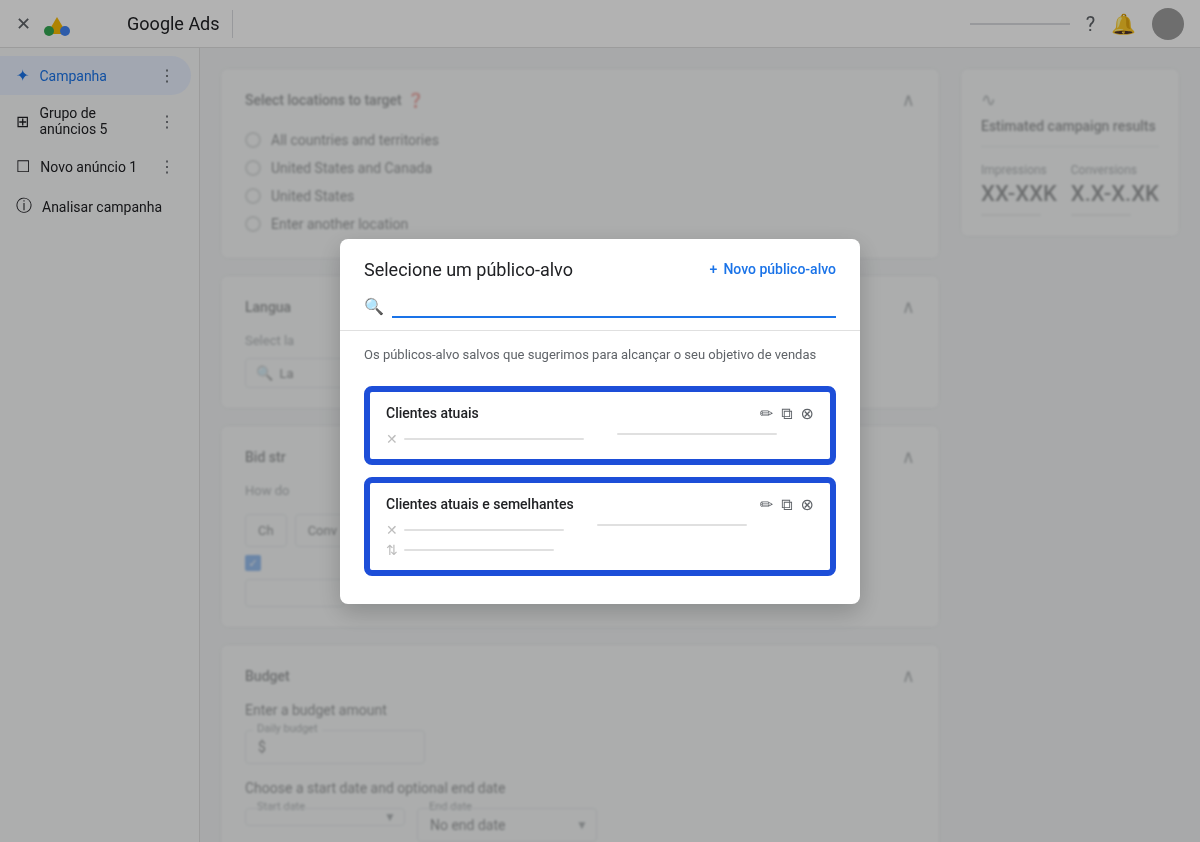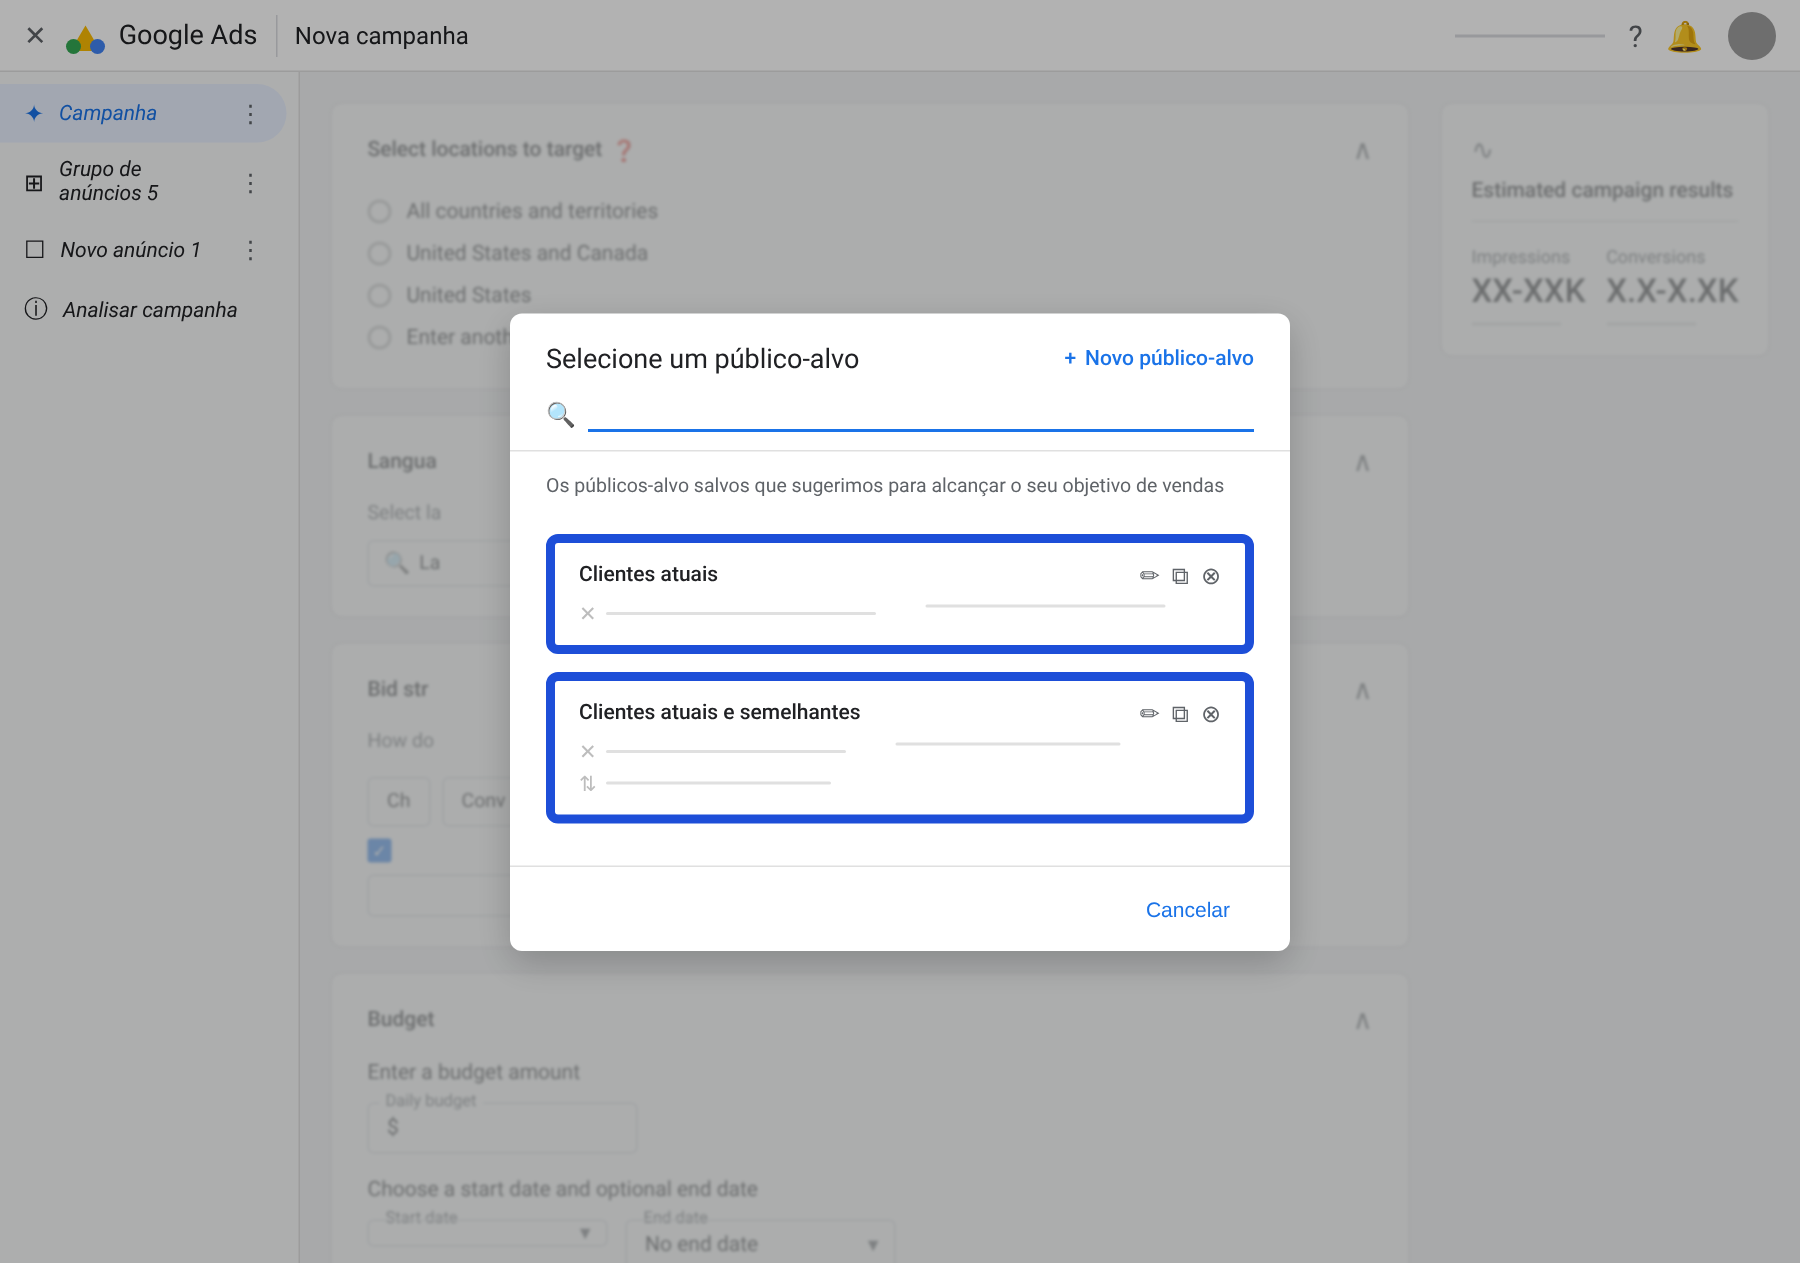--- a/index.html
+++ b/index.html
@@ -7,42 +7,42 @@
 
     
     .top-header {
       display: flex; align-items: center; height: 48px;
       background: #fff; border-bottom: 1px solid #e0e0e0;
       padding: 0 16px; gap: 12px; position: fixed; top: 0; left: 0; right: 0; z-index: 100;
     }
     .header-close-icon { color: #5f6368; cursor: pointer; font-size: 18px; }
     .header-logo { display: flex; align-items: center; gap: 8px; }
     .header-logo-svg { width: 28px; height: 28px; }
-    .header-logo-text { font-size: 18px; font-weight: 400; color: #202124; }
+    .header-logo-text { font-size: 18px; font-weight: 400; color: #202124; margin-left: 48px; }
     .header-divider { width: 1px; height: 28px; background: #dadce0; }
     .header-campaign-title { font-size: 16px; color: #202124; flex: 1; }
     .header-right { display: flex; align-items: center; gap: 16px; margin-left: auto; }
     .header-icon-btn { color: #5f6368; font-size: 20px; cursor: pointer; }
     .header-avatar { width: 32px; height: 32px; border-radius: 50%; background: #9e9e9e; display: flex; align-items: center; justify-content: center; }
     .header-search-bar { width: 100px; height: 2px; background: #dadce0; }
 
     
     .sidebar {
       position: fixed; top: 48px; left: 0; bottom: 0; width: 200px;
       background: #f8f9fa; border-right: 1px solid #e0e0e0; z-index: 90;
       padding-top: 8px;
     }
     .sidebar-item {
       display: flex; align-items: center; gap: 10px;
       padding: 10px 16px; cursor: pointer; border-radius: 0 24px 24px 0;
       margin-right: 8px; font-size: 14px; color: #202124; position: relative;
     }
     .sidebar-item.active { background: #e8f0fe; color: #1a73e8; }
     .sidebar-item-icon { font-size: 16px; }
-    .sidebar-item-label { flex: 1; font-style: italic; }
+    .sidebar-item-label { flex: 1; }
     .sidebar-item-more { font-size: 16px; color: #5f6368; }
 
     
     .main-content {
       position: fixed; top: 48px; left: 200px; right: 0; bottom: 0;
       overflow-y: auto; padding: 20px;
       display: flex; gap: 20px;
     }
     .content-area { flex: 1; }
 
@@ -186,21 +186,20 @@
   <div class="header-logo">
 
     <svg class="header-logo-svg" viewBox="0 0 28 28" fill="none" xmlns="http://www.w3.org/2000/svg">
       <polygon points="4,24 14,7 24,24" fill="#FBBC04"></polygon>
       <circle cx="22" cy="21" r="5" fill="#4285F4"></circle>
       <circle cx="6" cy="21" r="5" fill="#34A853"></circle>
     </svg>
     <span class="header-logo-text">Google Ads</span>
   </div>
   <div class="header-divider"></div>
-  <span class="header-campaign-title">Nova campanha</span>
   <div class="header-right">
     <div class="header-search-bar"></div>
     <span class="header-icon-btn">?</span>
     <span class="header-icon-btn">🔔</span>
     <div class="header-avatar"></div>
   </div>
 </div>
 
 <div class="sidebar">
   <div class="sidebar-item active">
@@ -405,17 +404,14 @@
             <div style="width:1px; background:#e0e0e0; margin:0 8px;"></div>
             <div class="audience-tag-col">
               <div class="seg-line" style="width:150px;"></div>
             </div>
           </div>
         </div>
       </div>
 
     </div>
 
-    <div class="modal-footer">
-      <button class="btn-cancel">Cancelar</button>
-    </div>
   </div>
 </div>
 
 </body></html>

